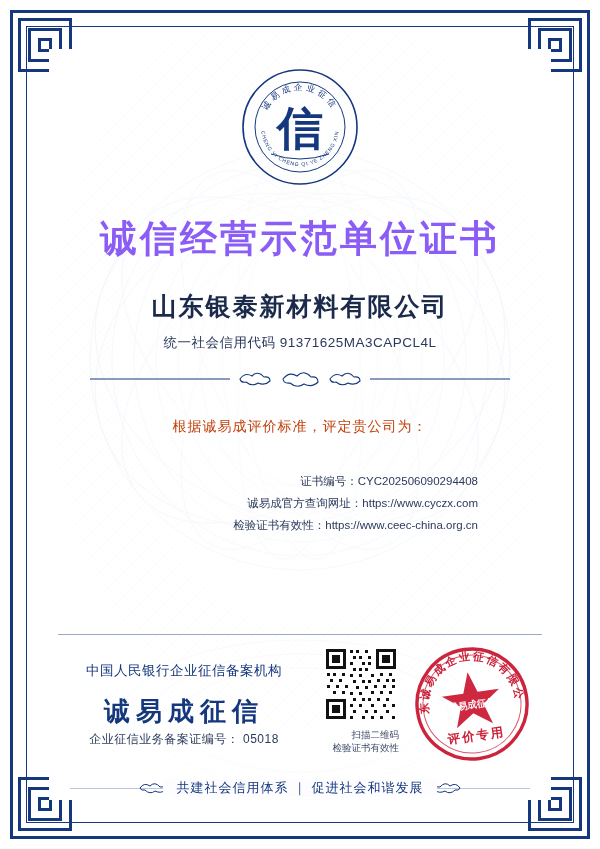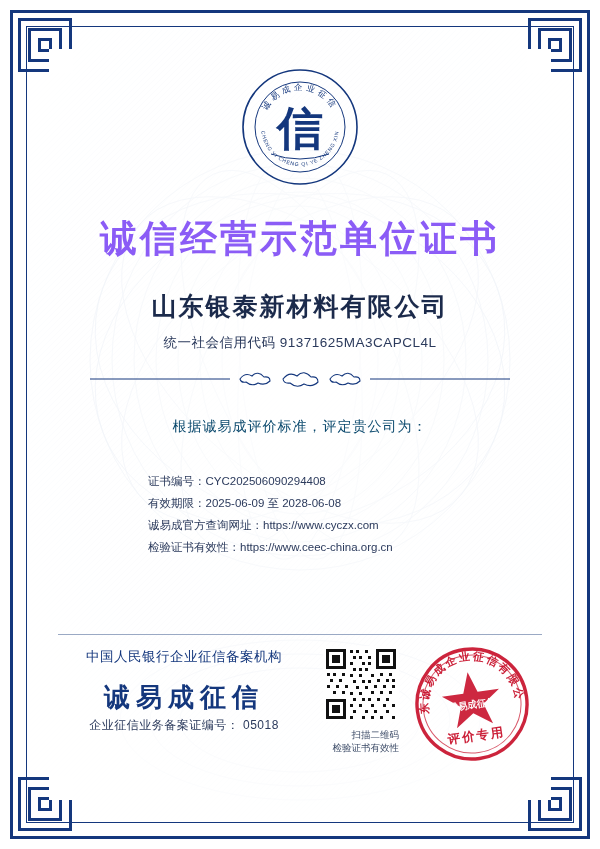--- a/index.html
+++ b/index.html
@@ -123,39 +123,40 @@
   .divider {
     margin-top: 18px;
     width: 420px;
     height: 18px;
     position: relative;
   }
 
   .criteria-line {
     margin-top: 30px;
     font-size: 14px;
-    color: #0c4a6e;
+    color: #c2410c;
     letter-spacing: 1px;
     text-align: center;
   }
 
   .grade {
     margin-top: 22px;
     font-size: 29px;
     font-weight: bold;
     color: #c8112b;
     letter-spacing: 2px;
     font-family: "Liberation Serif", serif;
     text-align: center;
   }
 
   .info-block {
     margin-top: 34px;
     width: 330px;
     margin-left: 26px;
+    text-align: right;
   }
   .info-row {
     font-size: 11.5px;
     color: #2b3a5c;
     line-height: 22px;
     white-space: nowrap;
   }
   .info-row .label { }
   .info-row .value { }
 
@@ -172,21 +173,21 @@
   .bottom-area {
     position: absolute;
     left: 0; right: 0;
     top: 612px;
     height: 120px;
   }
 
   .bank-block {
     position: absolute;
     left: 34px;
-    top: 6px;
+    top: 20px;
     width: 240px;
     text-align: center;
   }
   .bank-line1 {
     font-size: 13.5px;
     color: #14377d;
     letter-spacing: 0.5px;
   }
   .bank-line2 {
     margin-top: 14px;
@@ -374,23 +375,20 @@
         </g>
       </svg>
     </div>
 
     <div class="criteria-line">根据诚易成评价标准，评定贵公司为：</div>
 
 
     <div class="info-block">
       <div class="info-row">
         <span class="label">证书编号：</span><span class="value">CYC202506090294408</span>
-      </div>
-      <div class="info-row">
-        <span class="label">有效期限：</span><span class="value">2025-06-09 至 2028-06-08</span>
       </div>
       <div class="info-row">
         <span class="label">诚易成官方查询网址：</span><span class="value">https://www.cyczx.com</span>
       </div>
       <div class="info-row">
         <span class="label">检验证书有效性：</span><span class="value">https://www.ceec-china.org.cn</span>
       </div>
     </div>
 
     <div class="bottom-rule"></div>
@@ -502,15 +500,33 @@
             </text>
             <path d="M62 30 L69.2 50.6 L90.8 50.6 L73.4 63.4 L80.2 84 L62 71.4 L43.8 84 L50.6 63.4 L33.2 50.6 L54.8 50.6 Z" fill="#c8112b" opacity="0.9"></path>
             <text x="62" y="66" text-anchor="middle" font-size="9.5" fill="#ffffff" font-family="Liberation Serif, serif" font-weight="bold" opacity="0.95">诚易成征信</text>
             <text x="62" y="98" text-anchor="middle" font-size="12.5" fill="#c8112b" font-family="Liberation Serif, serif" font-weight="bold" letter-spacing="2" opacity="0.93">评价专用</text>
           </g>
         </svg>
       </div>
 
     </div>
 
+    <div class="footer">
+      <div class="footer-rule"></div>
+      <div class="footer-orn left">
+        <svg width="34" height="16" viewBox="0 0 34 16" xmlns="http://www.w3.org/2000/svg">
+          <g fill="none" stroke="#14377d" stroke-width="1">
+            <path d="M2 8 q4 -6 10 -2 q5 -5 10 1 q5 -1 5 3 q-4 4 -10 1 q-5 4 -10 -1 q-4 1 -5 -2 z"></path>
+          </g>
+        </svg>
+      </div>
+      <div class="footer-orn right">
+        <svg width="34" height="16" viewBox="0 0 34 16" xmlns="http://www.w3.org/2000/svg">
+          <g fill="none" stroke="#14377d" stroke-width="1">
+            <path d="M32 8 q-4 -6 -10 -2 q-5 -5 -10 1 q-5 -1 -5 3 q4 4 10 1 q5 4 10 -1 q4 1 5 -2 z"></path>
+          </g>
+        </svg>
+      </div>
+      <span class="footer-text">共建社会信用体系 ｜ 促进社会和谐发展</span>
+    </div>
 
   </div>
 </div>
 
 </body></html>

